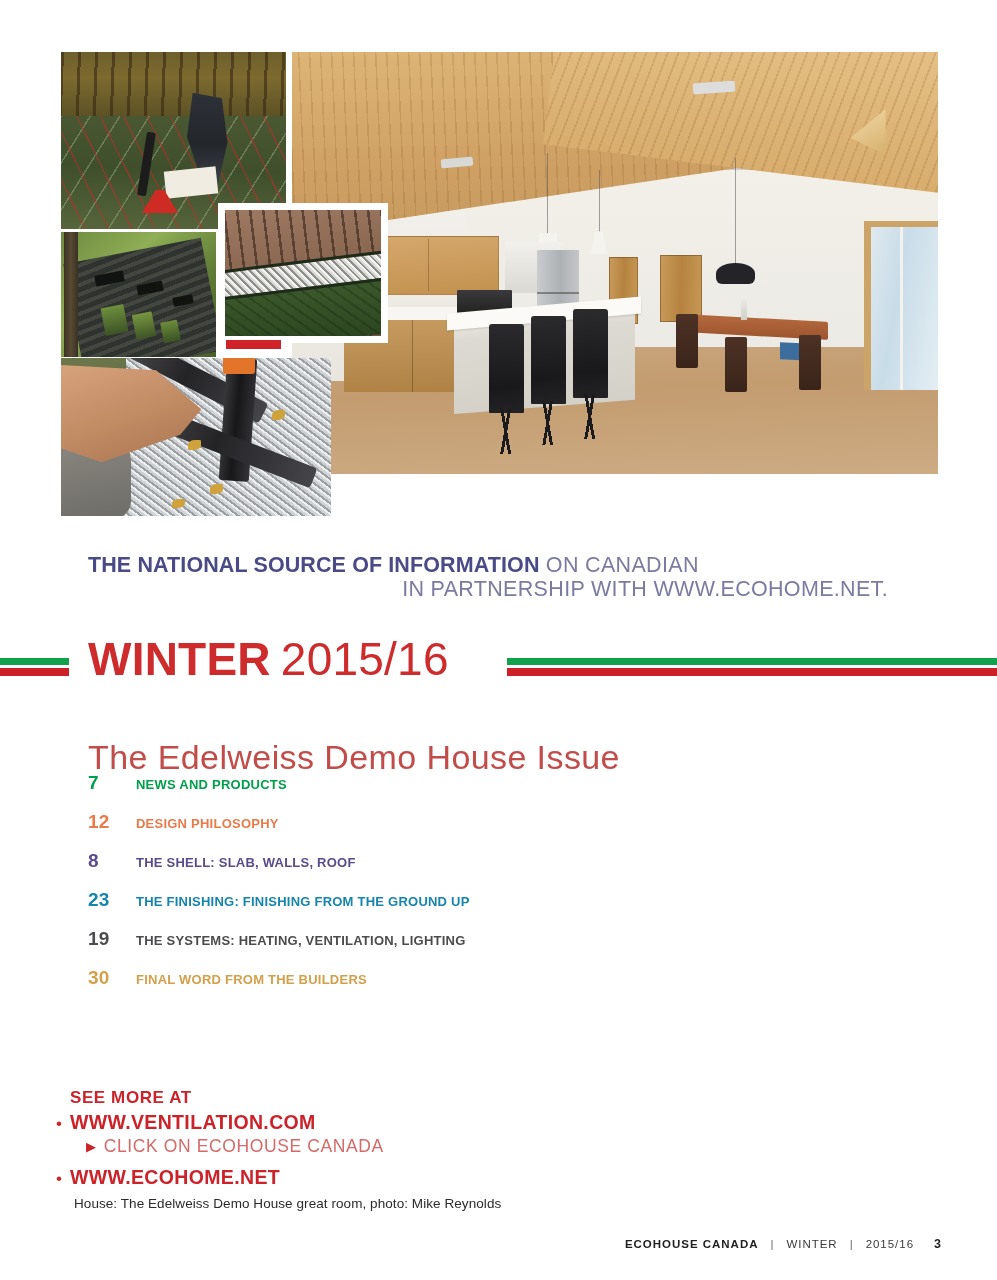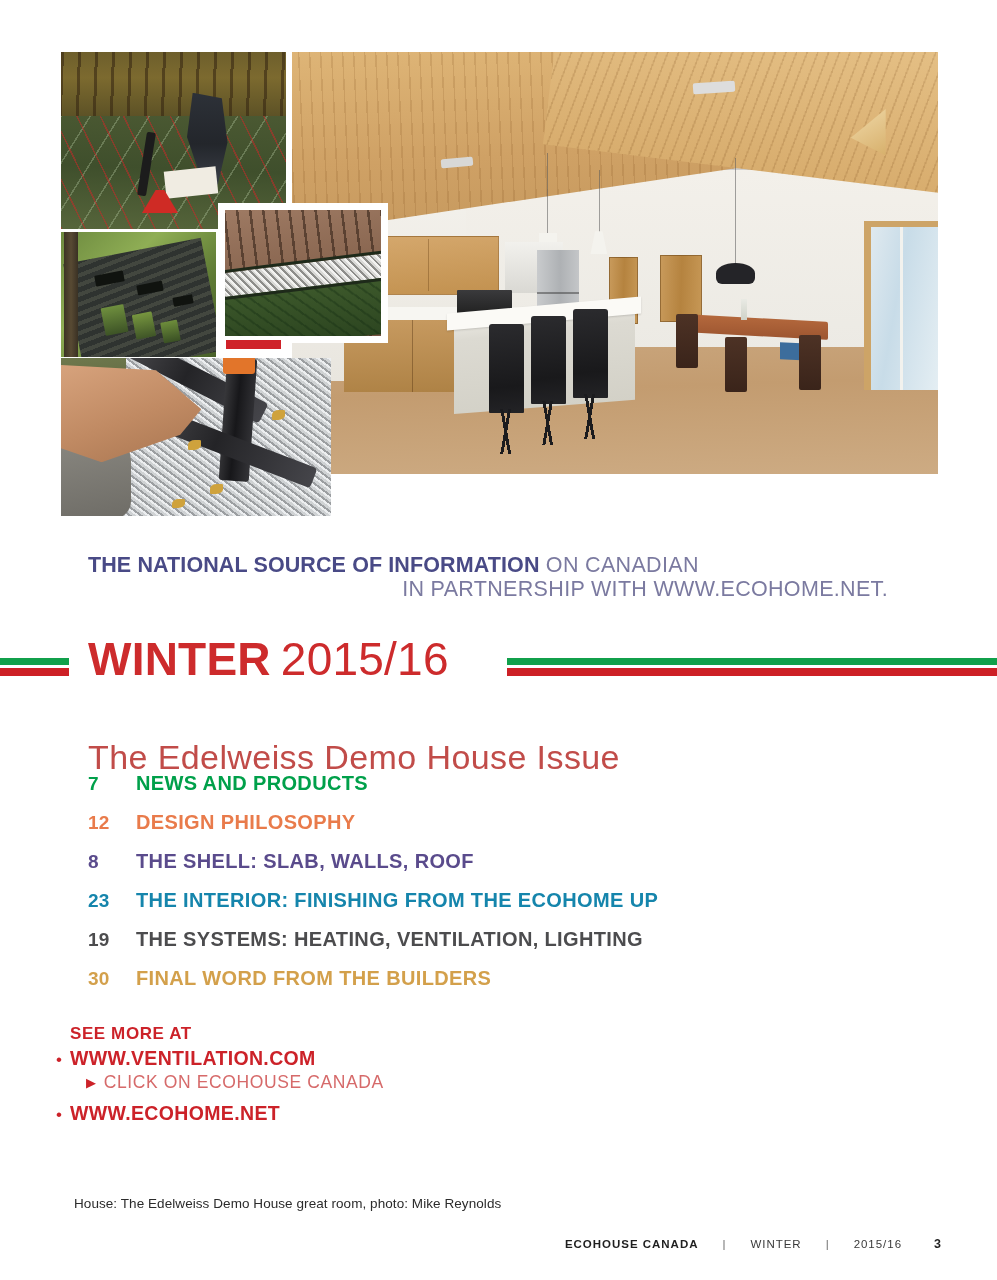--- a/index.html
+++ b/index.html
@@ -462,29 +462,29 @@
     white-space: nowrap;
   }
   .toc-page {
     width: 48px;
     flex: 0 0 48px;
     font-size: 19px;
     font-weight: 700;
     letter-spacing: .01em;
   }
   .toc-title {
-    font-size: 20px;
+    font-size: 13px;
     font-weight: 700;
     letter-spacing: .018em;
   }
 
   
   .seemore {
     position: absolute;
-    left: 56px; top: 1024px;
+    left: 56px; top: 1088px;
     width: 600px;
     color: #cc2229;
   }
   .seemore-head {
     font-size: 17px;
     font-weight: 700;
     letter-spacing: .035em;
     margin-left: 14px;
   }
   .seemore-row {
@@ -534,21 +534,21 @@
     letter-spacing: .005em;
     white-space: nowrap;
   }
 
   
   .page-footer {
     position: absolute;
     right: 56px; top: 1237px;
     display: flex;
     align-items: baseline;
-    gap: 16px;
+    gap: 4px;
     white-space: nowrap;
   }
   .footer-brand {
     font-size: 11.5px;
     font-weight: 700;
     color: #1f1f1f;
     letter-spacing: .085em;
   }
   .footer-sep {
     font-size: 11.5px;
@@ -702,21 +702,21 @@
     <span class="toc-title" style="color: rgb(233, 123, 75);">DESIGN PHILOSOPHY</span>
   </div>
 
   <div class="toc-row">
     <span class="toc-page" style="color: rgb(90, 75, 140);">8</span>
     <span class="toc-title" style="color: rgb(90, 75, 140);">THE SHELL: SLAB, WALLS, ROOF</span>
   </div>
 
   <div class="toc-row">
     <span class="toc-page" style="color: rgb(21, 133, 172);">23</span>
-    <span class="toc-title" style="color: rgb(21, 133, 172);">THE INTERIOR: FINISHING FROM THE ECOHOME UP</span>
+    <span class="toc-title" style="color: rgb(21, 133, 172);">THE FINISHING: FINISHING FROM THE GROUND UP</span>
   </div>
 
   <div class="toc-row">
     <span class="toc-page" style="color: rgb(76, 76, 78);">19</span>
     <span class="toc-title" style="color: rgb(76, 76, 78);">THE SYSTEMS: HEATING, VENTILATION, LIGHTING</span>
   </div>
 
   <div class="toc-row">
     <span class="toc-page" style="color: rgb(211, 160, 75);">30</span>
     <span class="toc-title" style="color: rgb(211, 160, 75);">FINAL WORD FROM THE BUILDERS</span>

